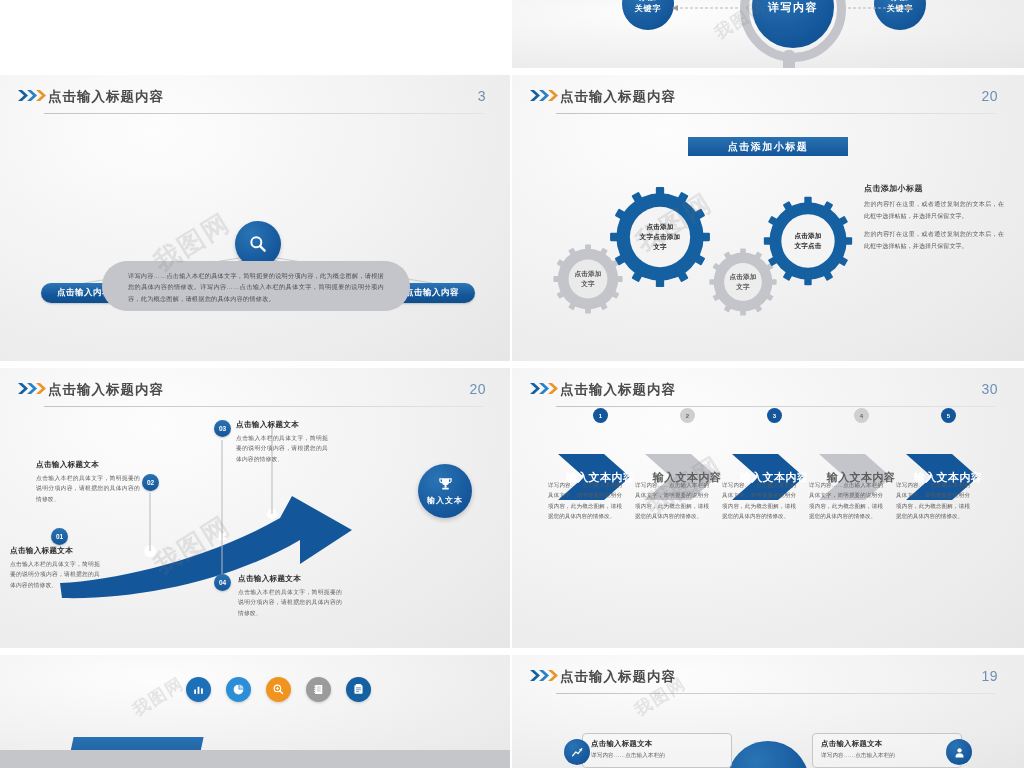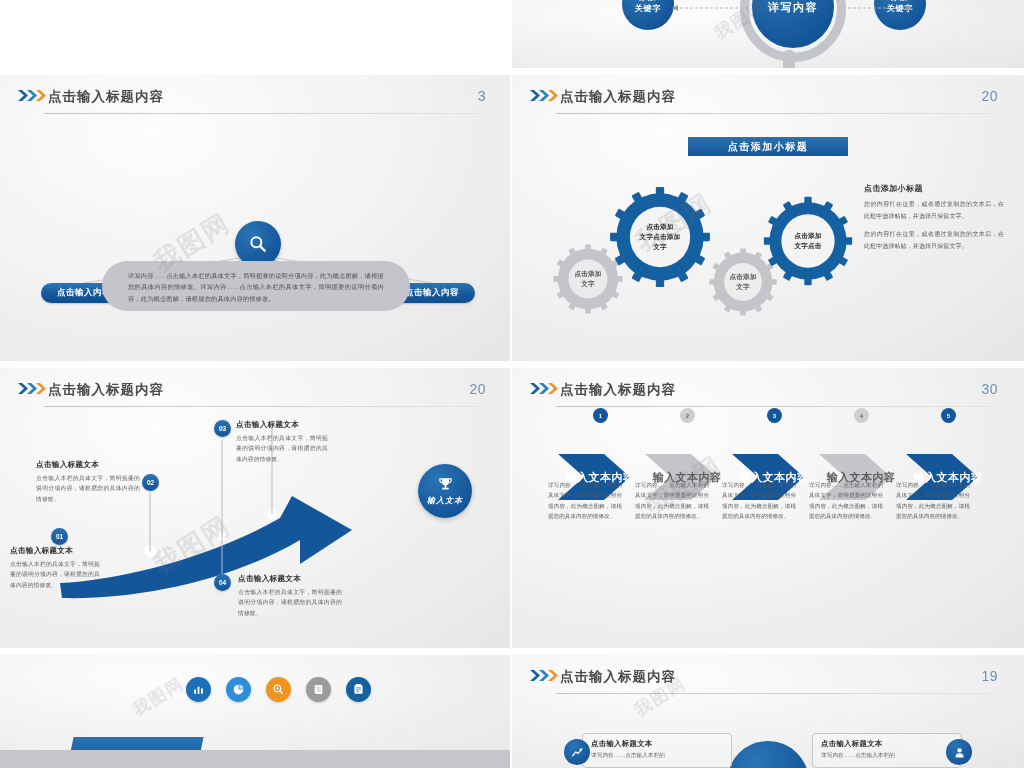--- a/index.html
+++ b/index.html
@@ -108,21 +108,20 @@
     font-weight:bold;box-shadow:0 1px 2px rgba(0,0,0,.2);
   }
   .cap-block{position:absolute;}
   .cap-block h5{margin:0 0 3px 0;font-size:7.6px;font-weight:bold;color:#2f2f2f;letter-spacing:.3px;}
   .cap-block p{margin:0;font-size:5.8px;line-height:1.8;color:#5c5c5c;text-align:justify;letter-spacing:.1px;}
   .s19 .goal{
     position:absolute;left:418px;top:96px;width:54px;height:54px;border-radius:50%;
     background:radial-gradient(circle at 35% 28%,#2a74b4,#14569a 70%,#0f4b88);
     display:flex;flex-direction:column;align-items:center;justify-content:center;gap:2px;
     box-shadow:0 2px 5px rgba(0,0,0,.2);
-    font-style:italic;
   }
   .s19 .goal span{color:#fff;font-size:8px;font-weight:bold;letter-spacing:1px;}
 
   
   .chevstep{position:absolute;top:86px;width:104px;height:46px;}
   .chevstep .lbl{
     position:absolute;left:0;top:0;width:92px;height:46px;
     display:flex;align-items:center;justify-content:center;
     font-size:11px;font-weight:bold;letter-spacing:.4px;
   }

